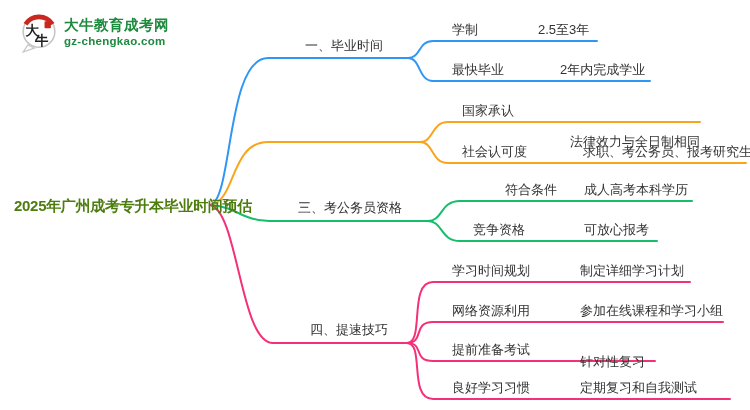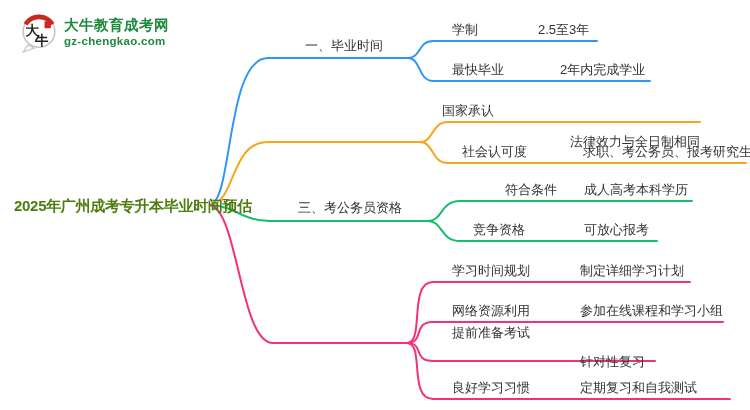--- a/index.html
+++ b/index.html
@@ -59,38 +59,39 @@
     <div class="logo-texts">
       <div class="brand-name">大牛教育成考网</div>
       <div class="brand-domain">gz-chengkao.com</div>
     </div>
   </div>
 
   <div class="txt root-label" style="left:14px;top:197px;">2025年广州成考专升本毕业时间预估</div>
 
   <div class="txt branch-label" style="left:305px;top:38px;">一、毕业时间</div>
   <div class="txt branch-label" style="left:298px;top:200px;">三、考公务员资格</div>
+  <div class="txt branch-label" style="left:310px;top:322px;">四、提速技巧</div>
 
   <div class="txt node-label" style="left:452px;top:22px;">学制</div>
   <div class="txt node-value" style="left:538px;top:22px;">2.5至3年</div>
   <div class="txt node-label" style="left:452px;top:62px;">最快毕业</div>
   <div class="txt node-value" style="left:560px;top:62px;">2年内完成学业</div>
 
-  <div class="txt node-label" style="left:442px;top:103px;">国家承认</div>
+  <div class="txt node-label" style="left:462px;top:103px;">国家承认</div>
   <div class="txt node-value" style="left:570px;top:90px;margin-top:44px;">法律效力与全日制相同</div>
   <div class="txt node-label" style="left:462px;top:144px;">社会认可度</div>
   <div class="txt node-value" style="left:583px;top:144px;">求职、考公务员、报考研究生</div>
 
   <div class="txt node-label" style="left:473px;top:182px;margin-left:32px;">符合条件</div>
   <div class="txt node-value" style="left:584px;top:182px;">成人高考本科学历</div>
   <div class="txt node-label" style="left:473px;top:222px;">竞争资格</div>
   <div class="txt node-value" style="left:584px;top:222px;">可放心报考</div>
 
   <div class="txt node-label" style="left:452px;top:263px;">学习时间规划</div>
   <div class="txt node-value" style="left:580px;top:263px;">制定详细学习计划</div>
   <div class="txt node-label" style="left:452px;top:303px;">网络资源利用</div>
   <div class="txt node-value" style="left:580px;top:303px;">参加在线课程和学习小组</div>
-  <div class="txt node-label" style="left:452px;top:325px;">提前准备考试</div>
+  <div class="txt node-label" style="left:452px;top:342px;">提前准备考试</div>
   <div class="txt node-value" style="left:580px;top:342px;margin-top:12px;">针对性复习</div>
   <div class="txt node-label" style="left:452px;top:380px;">良好学习习惯</div>
   <div class="txt node-value" style="left:580px;top:380px;">定期复习和自我测试</div>
 
 </div>
 
 </body></html>

